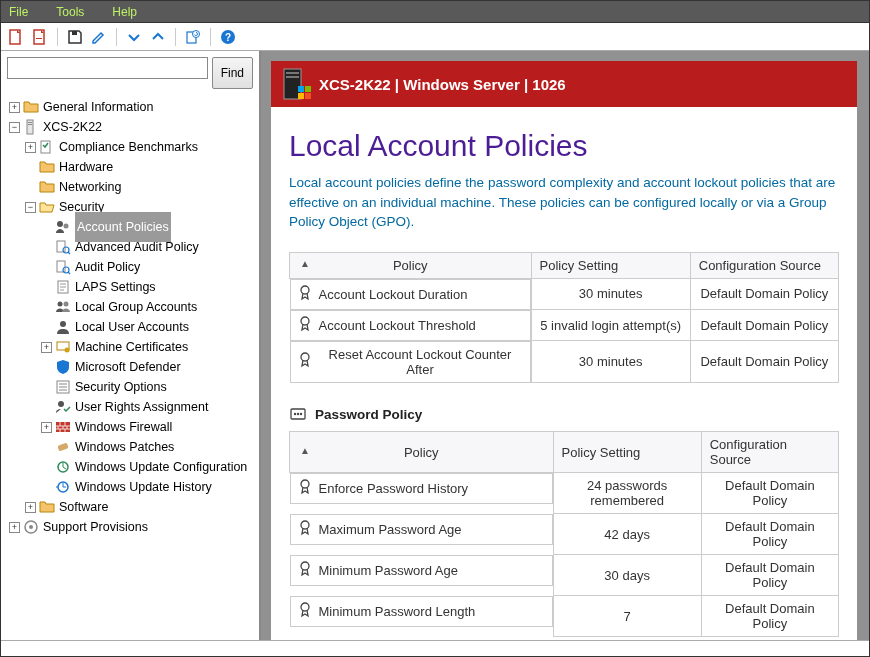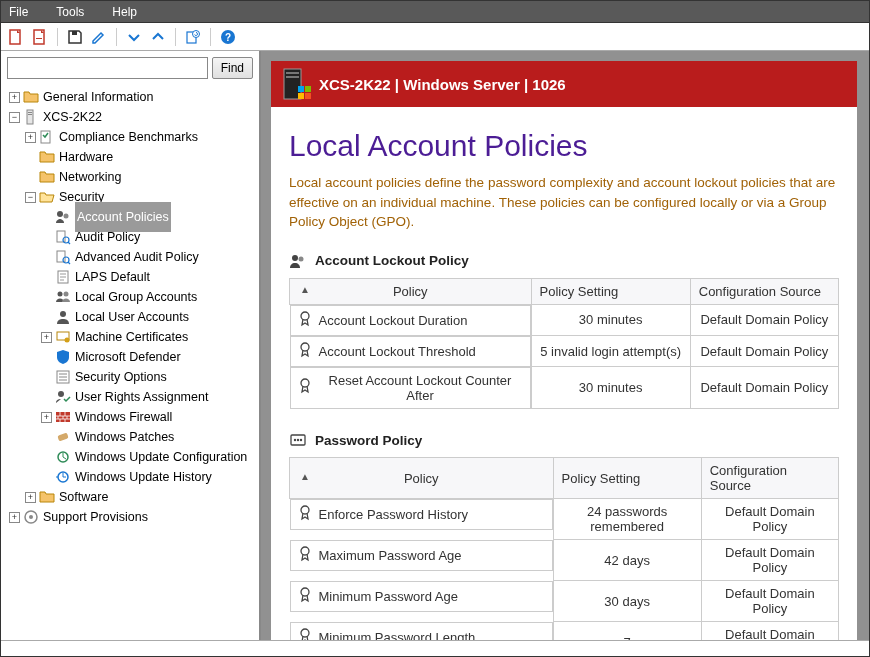--- a/index.html
+++ b/index.html
@@ -1,56 +1,56 @@
 <!DOCTYPE html>
 <html><head>
 <meta charset="utf-8">
 <style>
 * { box-sizing: border-box; margin: 0; padding: 0; }
 body { font-family: "Segoe UI", Tahoma, Arial, sans-serif; font-size: 13px; background: #fff; overflow: hidden; }
 .app { width: 870px; height: 657px; display: flex; flex-direction: column; border: 1px solid #333; }
 
 
-.menubar { background: #595959; color: #ffffff; height: 22px; display: flex; align-items: center; padding: 0 8px; border-bottom: 1px solid #333; gap: 28px; }
+.menubar { background: #595959; color: #bef264; height: 22px; display: flex; align-items: center; padding: 0 8px; border-bottom: 1px solid #333; gap: 28px; }
 .menubar span { cursor: default; font-size: 12px; }
 
 
 .toolbar { background: #fff; height: 28px; display: flex; align-items: center; padding: 0 6px; border-bottom: 1px solid #aaa; gap: 6px; }
 .toolbar .sep { width: 1px; height: 18px; background: #ccc; margin: 0 2px; }
 .toolbar .tbtn { width: 18px; height: 18px; display: flex; align-items: center; justify-content: center; cursor: default; }
 .tbtn svg { width: 16px; height: 16px; }
 
 
 .split { flex: 1; display: flex; min-height: 0; }
 
 
 .left { width: 260px; border-right: 2px solid #888; display: flex; flex-direction: column; background: #fff; }
 .findbar { padding: 6px; display: flex; gap: 4px; }
 .findbar input { flex: 1; border: 1px solid #888; height: 22px; padding: 0 4px; font-size: 12px; }
-.findbar button { height: 22px; padding: 0 8px; border: 1px solid #888; background: linear-gradient(#f5f5f5,#e0e0e0); font-size: 12px; cursor: default; border-radius: 2px; }
+.findbar button { height: 32px; padding: 0 8px; border: 1px solid #888; background: linear-gradient(#f5f5f5,#e0e0e0); font-size: 12px; cursor: default; border-radius: 2px; }
 .tree { flex: 1; overflow: auto; padding: 2px 0 8px 4px; font-size: 12.5px; color: #000; }
 .tnode { display: flex; align-items: center; height: 20px; white-space: nowrap; cursor: default; }
 .exp { width: 11px; height: 11px; border: 1px solid #888; font-size: 9px; line-height: 9px; text-align: center; margin-right: 3px; color: #333; background: #fff; }
 .exp.blank { border: none; background: transparent; }
 .ticon { width: 16px; height: 16px; margin-right: 4px; flex-shrink: 0; display: inline-flex; align-items: center; justify-content: center; }
 .ticon svg { width: 16px; height: 16px; }
 .selected { background: #9a9a9a; color: #fff; padding: 8px 2px; }
 .d0 { padding-left: 4px; }
 .d1 { padding-left: 20px; }
 .d2 { padding-left: 36px; }
 
 
 .right { flex: 1; background: #919191; padding: 10px 12px 12px 10px; overflow: auto; }
 .card { background: #fff; min-height: 100%; display: flex; flex-direction: column; }
 .cardhdr { background: #b91c1c; color: #fff; display: flex; align-items: center; height: 46px; padding: 0 12px; gap: 6px; }
 .srvicon { width: 30px; height: 32px; }
 .cardhdr h3 { font-size: 15px; font-weight: 600; }
 .cardbody { padding: 22px 18px 18px 18px; color: #333; }
 .cardbody h1 { color: #4c1d95; font-weight: 300; font-size: 30px; margin-bottom: 10px; }
-.lead { color: #a16207; font-size: 13.5px; line-height: 1.45; margin-bottom: 20px; max-width: 560px; }
+.lead { color: #0369a1; font-size: 13.5px; line-height: 1.45; margin-bottom: 20px; max-width: 560px; }
 .sect { margin-bottom: 22px; }
 .sect-title { display: flex; align-items: center; gap: 8px; font-weight: 700; font-size: 13.5px; color: #222; margin-bottom: 8px; }
 .sect-title svg { width: 18px; height: 18px; }
 table { width: 100%; border-collapse: collapse; font-size: 13px; }
 th, td { border: 1px solid #ccc; padding: 5px 8px; text-align: center; }
 th { background: #f7f7f9; font-weight: 400; color: #333; text-align: left; }
 th.sortcol { text-align: center; position: relative; }
 .sortarrow { font-size: 10px; color: #555; position: absolute; left: 10px; }
 td.first { display: flex; align-items: center; gap: 8px; }
 .ribbon { width: 12px; flex-shrink: 0; }
@@ -201,42 +201,42 @@
           </div>
       <div class="tnode d2">
             <span class="exp blank"></span>
             <span class="ticon">
               <svg viewBox="0 0 16 16">
                 <rect x="2" y="2" width="8" height="11" fill="#fff" stroke="#888"></rect>
                 <circle cx="11" cy="11" r="3" fill="none" stroke="#1976d2" stroke-width="1.2"></circle>
                 <path d="M13 13l2 2" stroke="#1976d2" stroke-width="1.2"></path>
               </svg>
             </span>
-            <span>Audit Policy</span>
+            <span>Advanced Audit Policy</span>
           </div>
       <div class="tnode d2">
             <span class="exp blank"></span>
             <span class="ticon">
               <svg viewBox="0 0 16 16">
                 <rect x="2" y="2" width="8" height="11" fill="#fff" stroke="#888"></rect>
                 <circle cx="11" cy="11" r="3" fill="none" stroke="#1976d2" stroke-width="1.2"></circle>
                 <path d="M13 13l2 2" stroke="#1976d2" stroke-width="1.2"></path>
               </svg>
             </span>
-            <span>Advanced Audit Policy</span>
+            <span>Audit Policy</span>
           </div>
       <div class="tnode d2">
             <span class="exp blank"></span>
             <span class="ticon">
               <svg viewBox="0 0 16 16">
                 <rect x="3" y="2" width="10" height="12" fill="#fff" stroke="#888"></rect>
                 <path d="M5 5h6M5 8h6M5 11h4" stroke="#999"></path>
               </svg>
             </span>
-            <span>LAPS Default</span>
+            <span>LAPS Settings</span>
           </div>
       <div class="tnode d2">
             <span class="exp blank"></span>
             <span class="ticon">
               <svg viewBox="0 0 16 16">
                 <circle cx="5" cy="5" r="2.5" fill="#555"></circle>
                 <circle cx="11" cy="5" r="2.5" fill="#888"></circle>
                 <path d="M1 13c0-2 2-3.5 4-3.5s4 1.5 4 3.5" fill="#555"></path>
                 <path d="M7 13c0-2 2-3.5 4-3.5s4 1.5 4 3.5" fill="#888"></path>
               </svg>
@@ -367,28 +367,20 @@
                 <rect x="15" y="25" width="6" height="6" fill="#ffb900"></rect>
                 <rect x="22" y="25" width="6" height="6" fill="#f25022"></rect>
               </svg></span>
         <h3>XCS-2K22 | Windows Server | 1026</h3>
       </div>
       <div class="cardbody">
         <h1>Local Account Policies</h1>
         <p class="lead">Local account policies define the password complexity and account lockout policies that are effective on an individual machine. These policies can be configured locally or via a Group Policy Object (GPO).</p>
 
         <div class="sect">
-          <div class="sect-title">
-            <svg viewBox="0 0 18 18">
-                  <circle cx="6" cy="6" r="3" fill="#444"></circle>
-                  <circle cx="12" cy="7" r="2.5" fill="#888"></circle>
-                  <path d="M1 16c0-3 2-5 5-5s5 2 5 5" fill="#444"></path>
-                </svg>
-            <span>Account Lockout Policy</span>
-          </div>
           <table>
             <thead>
                   <tr>
               <th class="sortcol" style="width:44%"><span class="sortarrow">▲</span><span>Policy</span></th>
               <th style="width:29%">Policy Setting</th>
               <th>Configuration Source</th>
             </tr>
                 </thead>
             <tbody id="lockout-body">
                   <tr>

